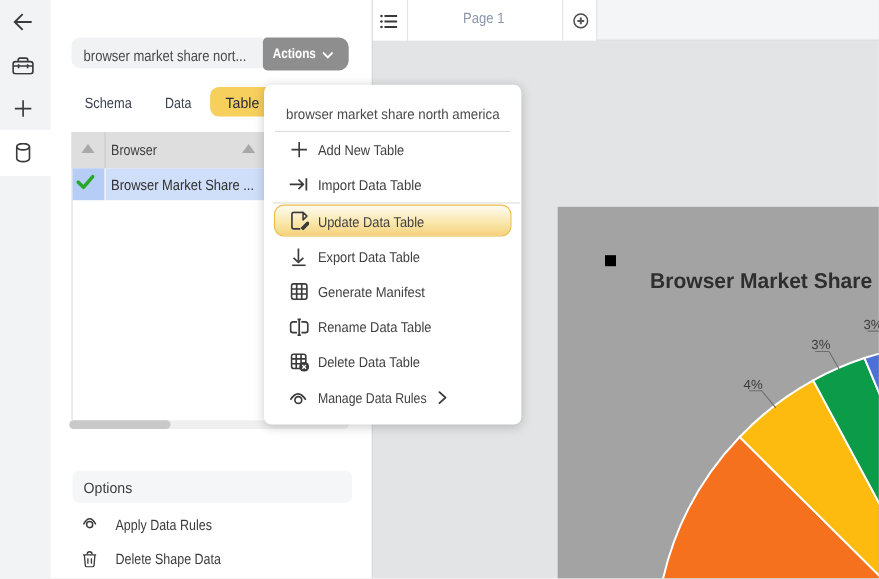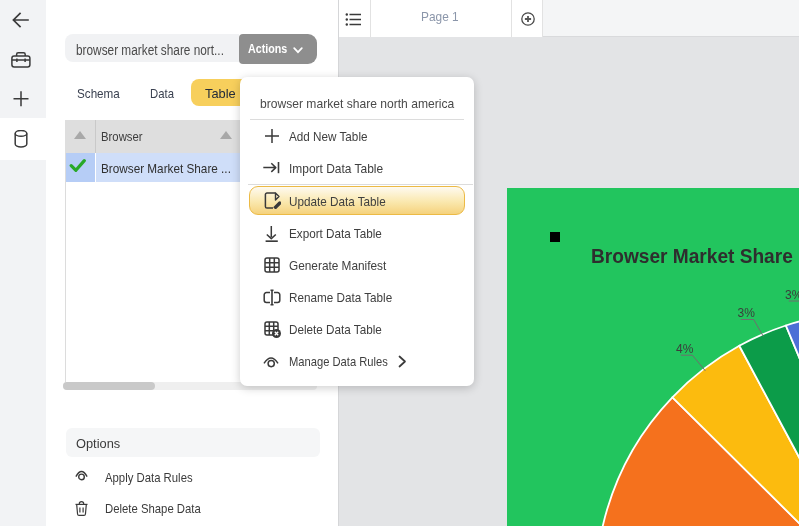--- a/index.html
+++ b/index.html
@@ -49,21 +49,21 @@
   <circle cx="2.8" cy="12.5" r="1.2" fill="#3a3a3a"></circle>
   <path d="M5.5 2.5 H17 M5.5 7.5 H17 M5.5 12.5 H17" stroke="#3a3a3a" stroke-width="1.7"></path>
 </svg>
 <div class="tx" style="left:421px;top:9px;font-size:13.5px;color:#8b96aa;transform:scaleX(0.88);">Page 1</div>
 
 <svg class="abs" style="left:518.5px;top:10px;" width="18" height="18" viewBox="0 0 18 18">
   <circle cx="9" cy="9" r="6.2" fill="none" stroke="#4a4a4a" stroke-width="1.3"></circle>
   <path d="M9 5.9 V12.1 M5.9 9 H12.1" stroke="#555" stroke-width="1.8"></path>
 </svg>
 
-<div class="abs" style="left:507px;top:188px;width:292px;height:338px;background:#22c55e;overflow:hidden;">
+<div class="abs" style="left:507px;top:188px;width:292px;height:338px;background:#a3a3a3;overflow:hidden;">
   <div class="tx" style="left:83.5px;top:57px;font-size:19.5px;font-weight:bold;color:#2e2e2e;transform:scaleX(0.98);">Browser Market Share</div>
   <svg class="abs" style="left:0;top:0;" width="292" height="338" viewBox="507 188 292 338">
     <g stroke="#ffffff" stroke-width="1.8">
       <path d="M872.4 595.9 L672.4 397.3 A277.5 277.5 0 0 0 612.2 683.9 Z" fill="#f5711d"></path>
       <path d="M839.3 532.1 L739.3 345.8 A277.5 277.5 0 0 0 672.4 397.3 L872.4 595.9 Z" fill="#fcbb0e"></path>
       <path d="M865.9 517 L785.9 325.5 A277.5 277.5 0 0 0 739.3 345.8 L839.3 532.1 Z" fill="#0c9c49"></path>
       <path d="M873 589 L836.8 313.9 A277.5 277.5 0 0 0 785.9 325.5 L865.9 517 Z" fill="#4d6fd6"></path>
     </g>
     <g stroke="#6e6e6e" stroke-width="1" fill="none">
       <path d="M680.8 355.2 L692.4 355.2 L705.3 370.8"></path>

